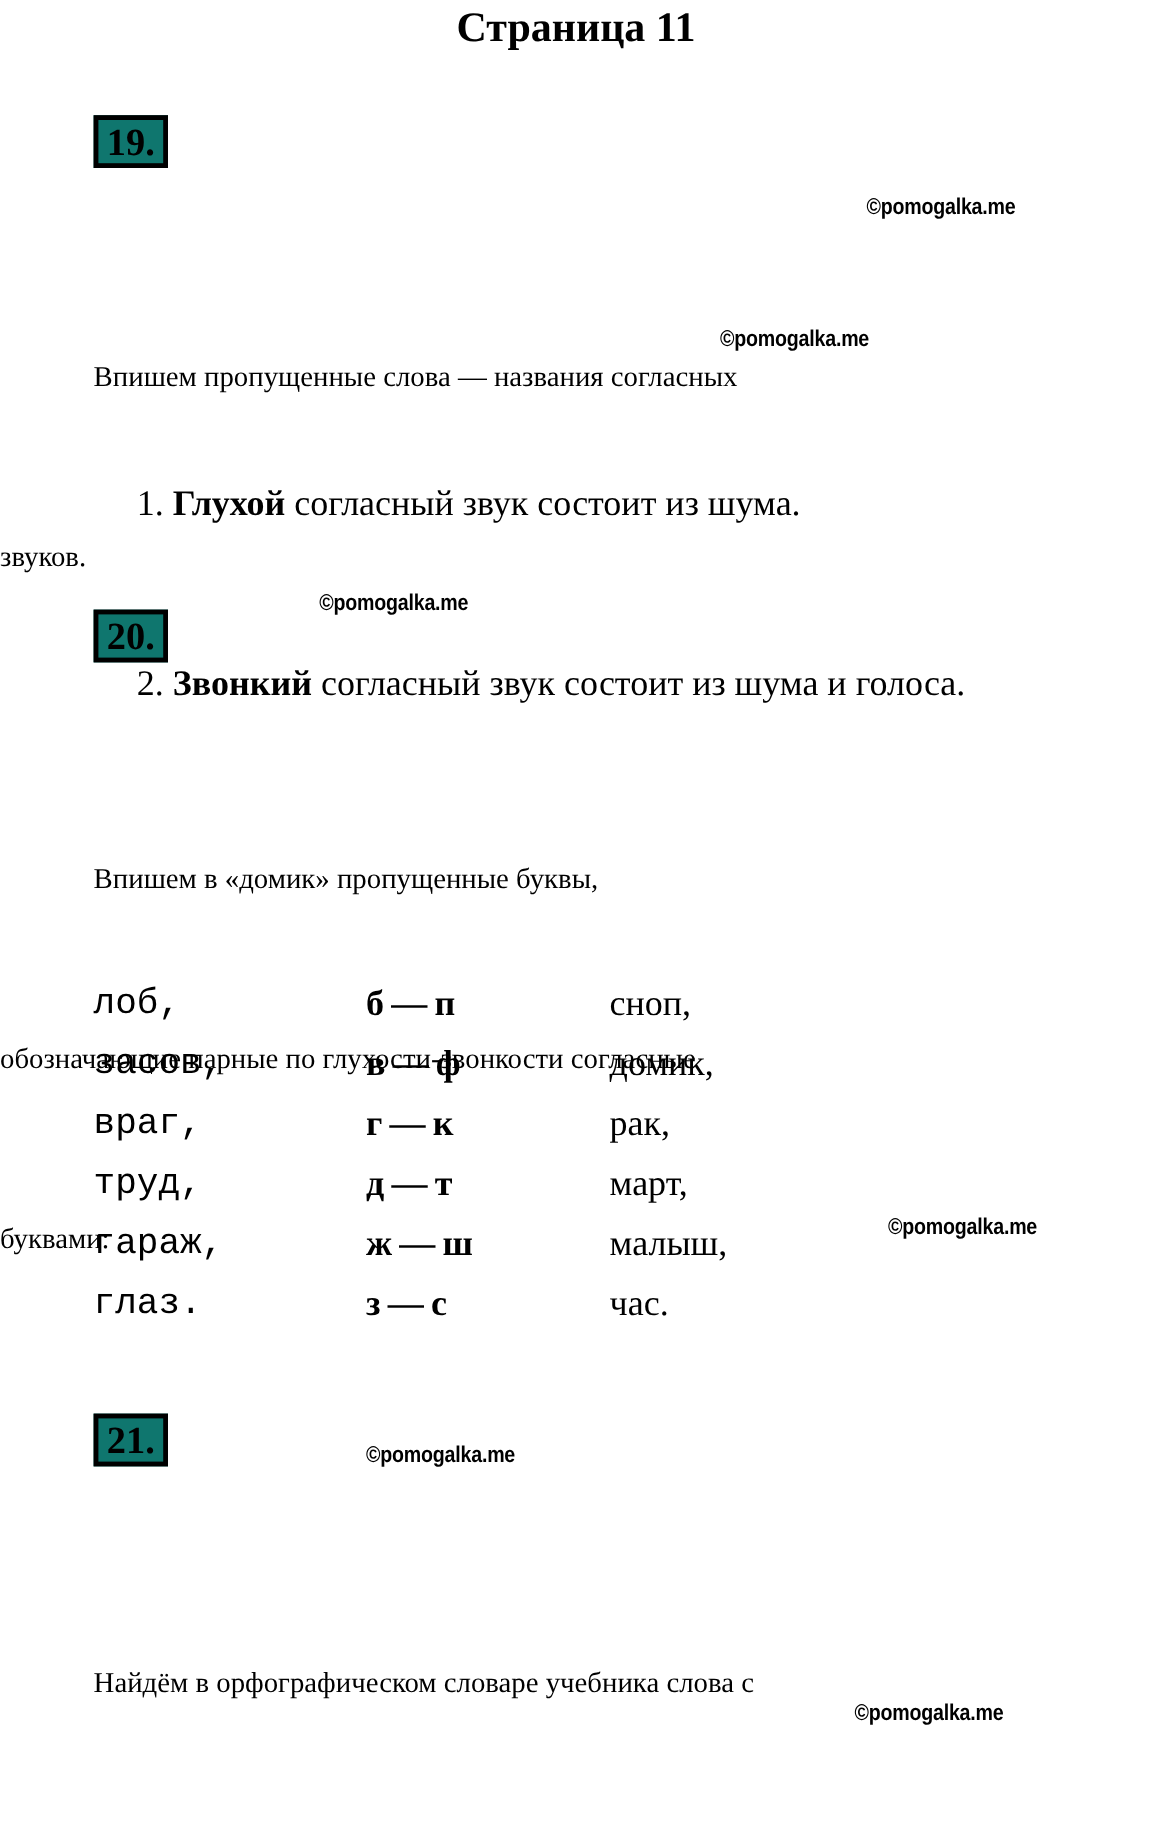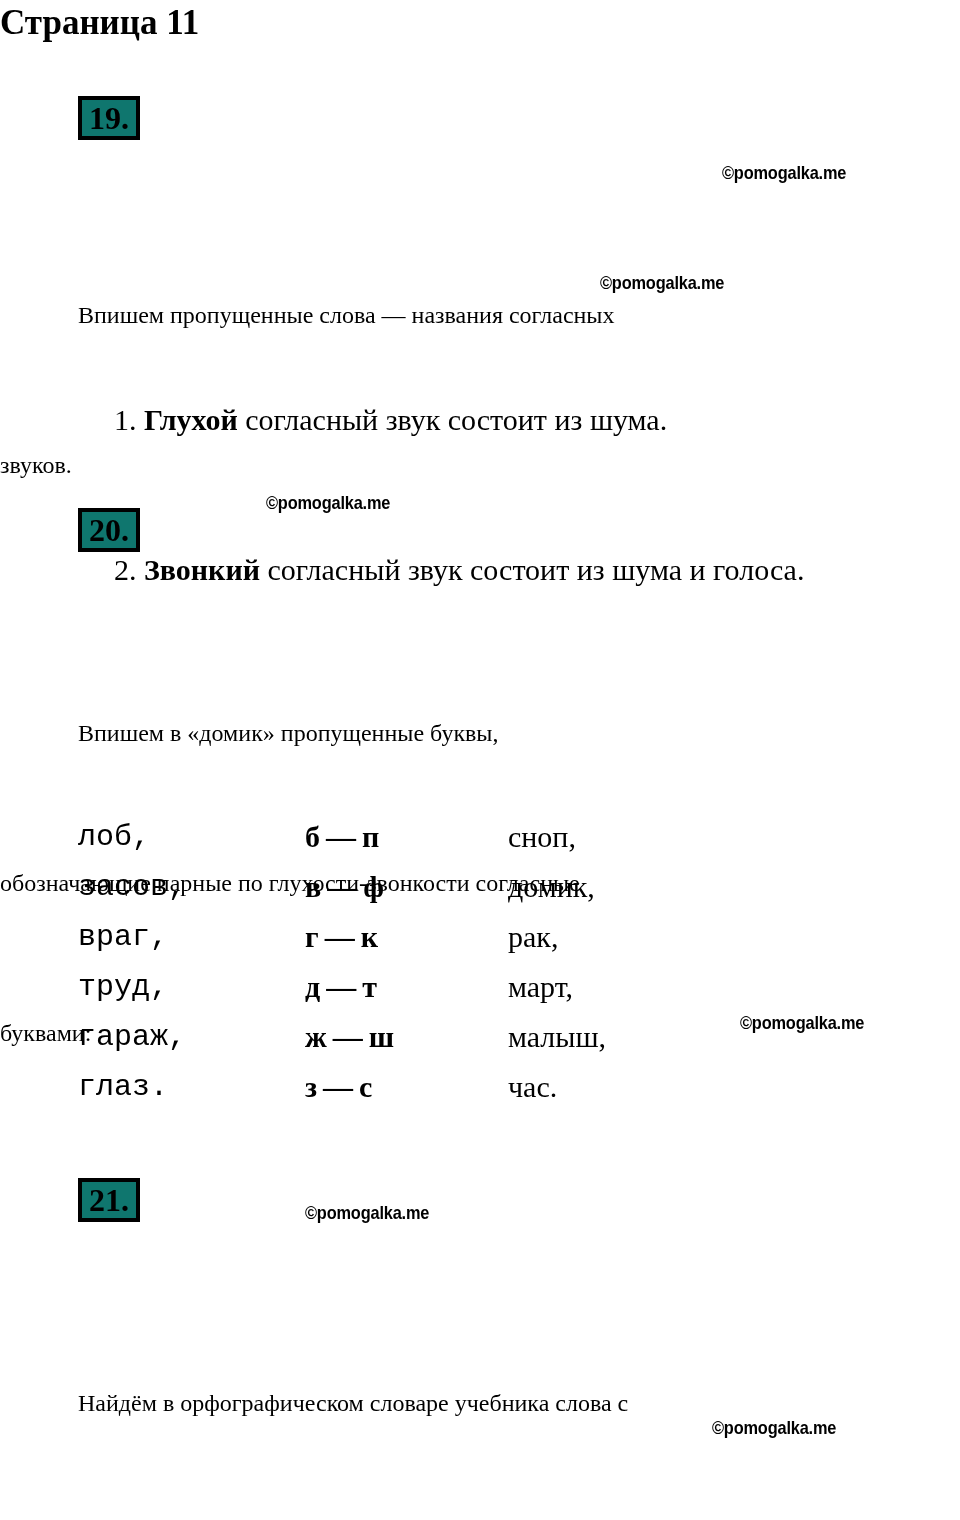--- a/index.html
+++ b/index.html
@@ -22,20 +22,21 @@
     width: 960px;
     height: 1520px;
   }
 
   
   .page-title {
     position: absolute;
     top: 2px;
     left: 0;
     width: 960px;
+    text-align: center;
     font-size: 35px;
     font-weight: bold;
     letter-spacing: 0px;
     font-family: "Liberation Serif", "DejaVu Serif", serif;
     line-height: 42px;
   }
 
   
   .num-box {
     position: absolute;

